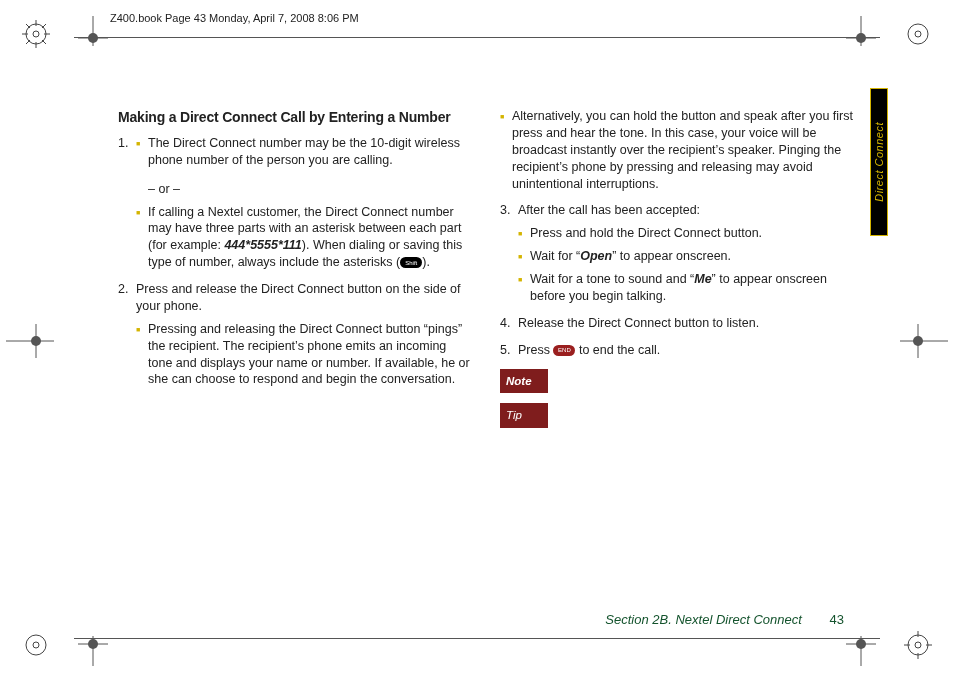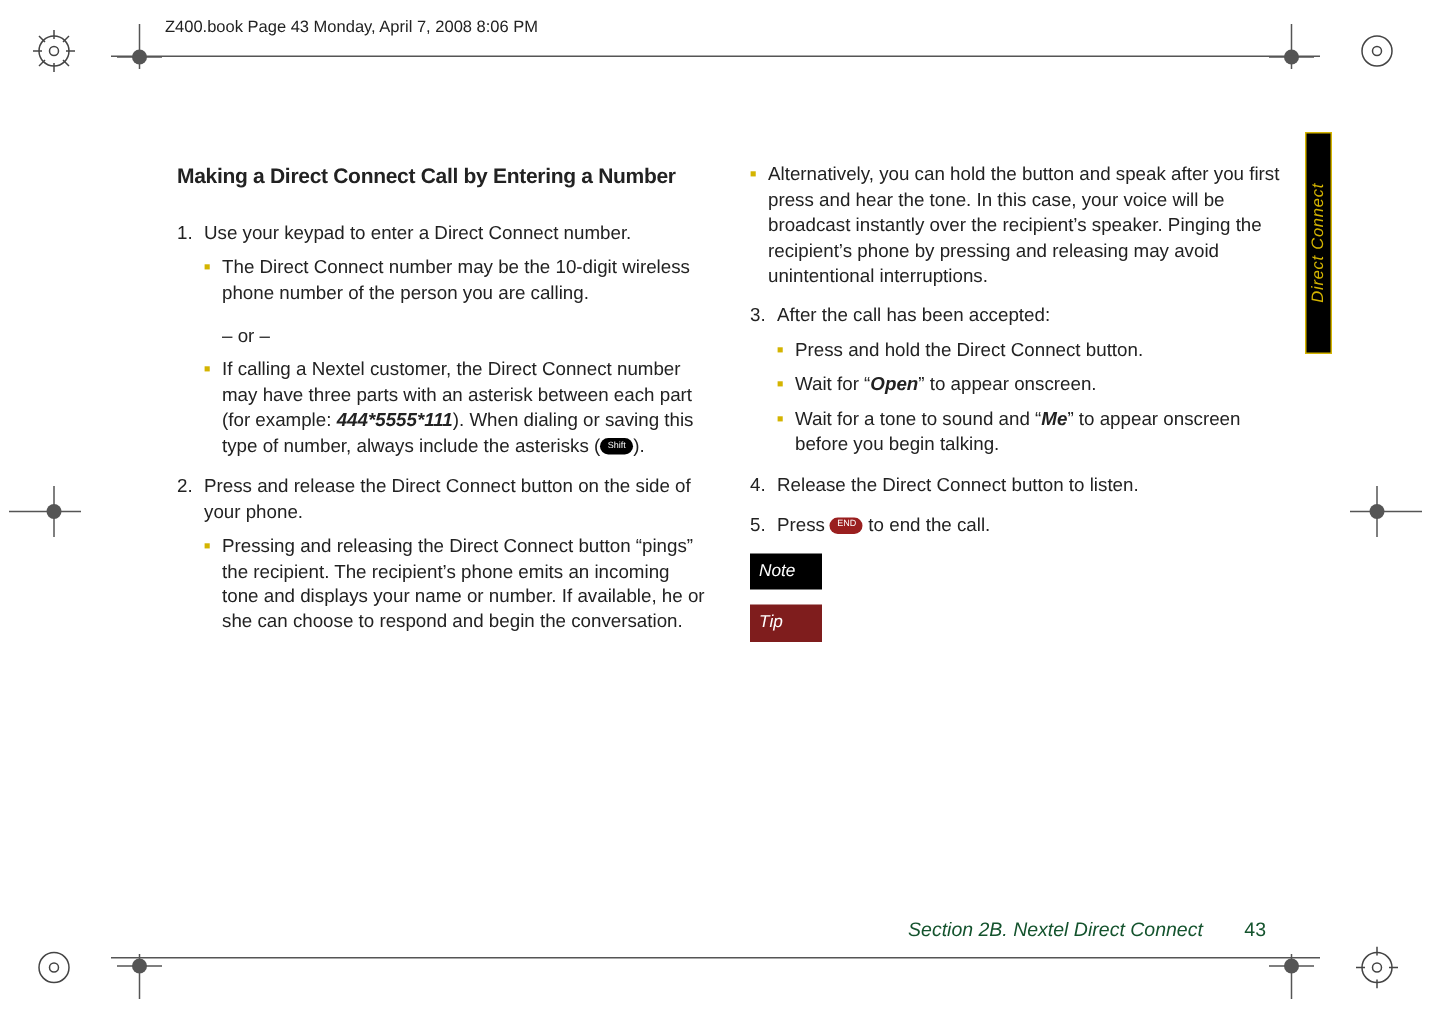--- a/index.html
+++ b/index.html
@@ -57,21 +57,21 @@
     left: 118px;
     right: 100px;
     bottom: 80px;
     display: flex;
     gap: 28px;
   }
   .col { flex: 1; line-height: 1.35; }
   .section-title {
     font-weight: bold;
     font-size: 14px;
-    margin-bottom: 20px;
+    margin-bottom: 8px;
     letter-spacing: -0.2px;
   }
   ol.main { list-style: none; padding: 0; }
   ol.main > li {
     margin-bottom: 10px;
     padding-left: 18px;
     position: relative;
   }
   ol.main > li > .num {
     position: absolute;
@@ -125,21 +125,21 @@
     padding: 5px 6px;
     color: #fff;
     font-style: italic;
     flex-shrink: 0;
   }
   .note-box .body {
     padding: 5px 8px;
     color: #fff;
     flex: 1;
   }
-  .note-box.note .label, .note-box.note .body { background: #000000; }
+  .note-box.note .label, .note-box.note .body { background: #7f1d1d; font-weight: bold; }
   .note-box.tip  .label, .note-box.tip  .body { background: #7f1d1d; }
   .note-box .body .plain { font-style: normal; }
   .footer-text {
     position: absolute;
     bottom: 55px;
     right: 110px;
     font-style: italic;
     font-size: 13px;
     color: #14532d;
   }
@@ -241,21 +241,20 @@
 <div class="side-tab">
   <span>Direct Connect</span>
 </div>
 
 <div class="page-content">
   <div class="col">
     <div class="section-title">Making a Direct Connect Call by Entering a Number</div>
     <ol class="main">
       <li>
         <span class="num">1.</span>
-        <span>Use your keypad to enter a Direct Connect number.</span>
         <div class="sub">The Direct Connect number may be the 10-digit wireless phone number of the person you are calling.</div>
         <div class="sub-plain">– or –</div>
         <div class="sub">
           <span>If calling a Nextel customer, the Direct Connect number may have three parts with an asterisk between each part (for example: </span><span class="bolditalic">444*5555*111</span><span>). When dialing or saving this type of number, always include the asterisks (</span><span class="key-icon" data-label="Shift"></span><span>).</span>
         </div>
       </li>
       <li>
         <span class="num">2.</span>
         <span>Press and release the Direct Connect button on the side of your phone.</span>
         <div class="sub">Pressing and releasing the Direct Connect button “pings” the recipient. The recipient’s phone emits an incoming tone and displays your name or number. If available, he or she can choose to respond and begin the conversation.</div>

